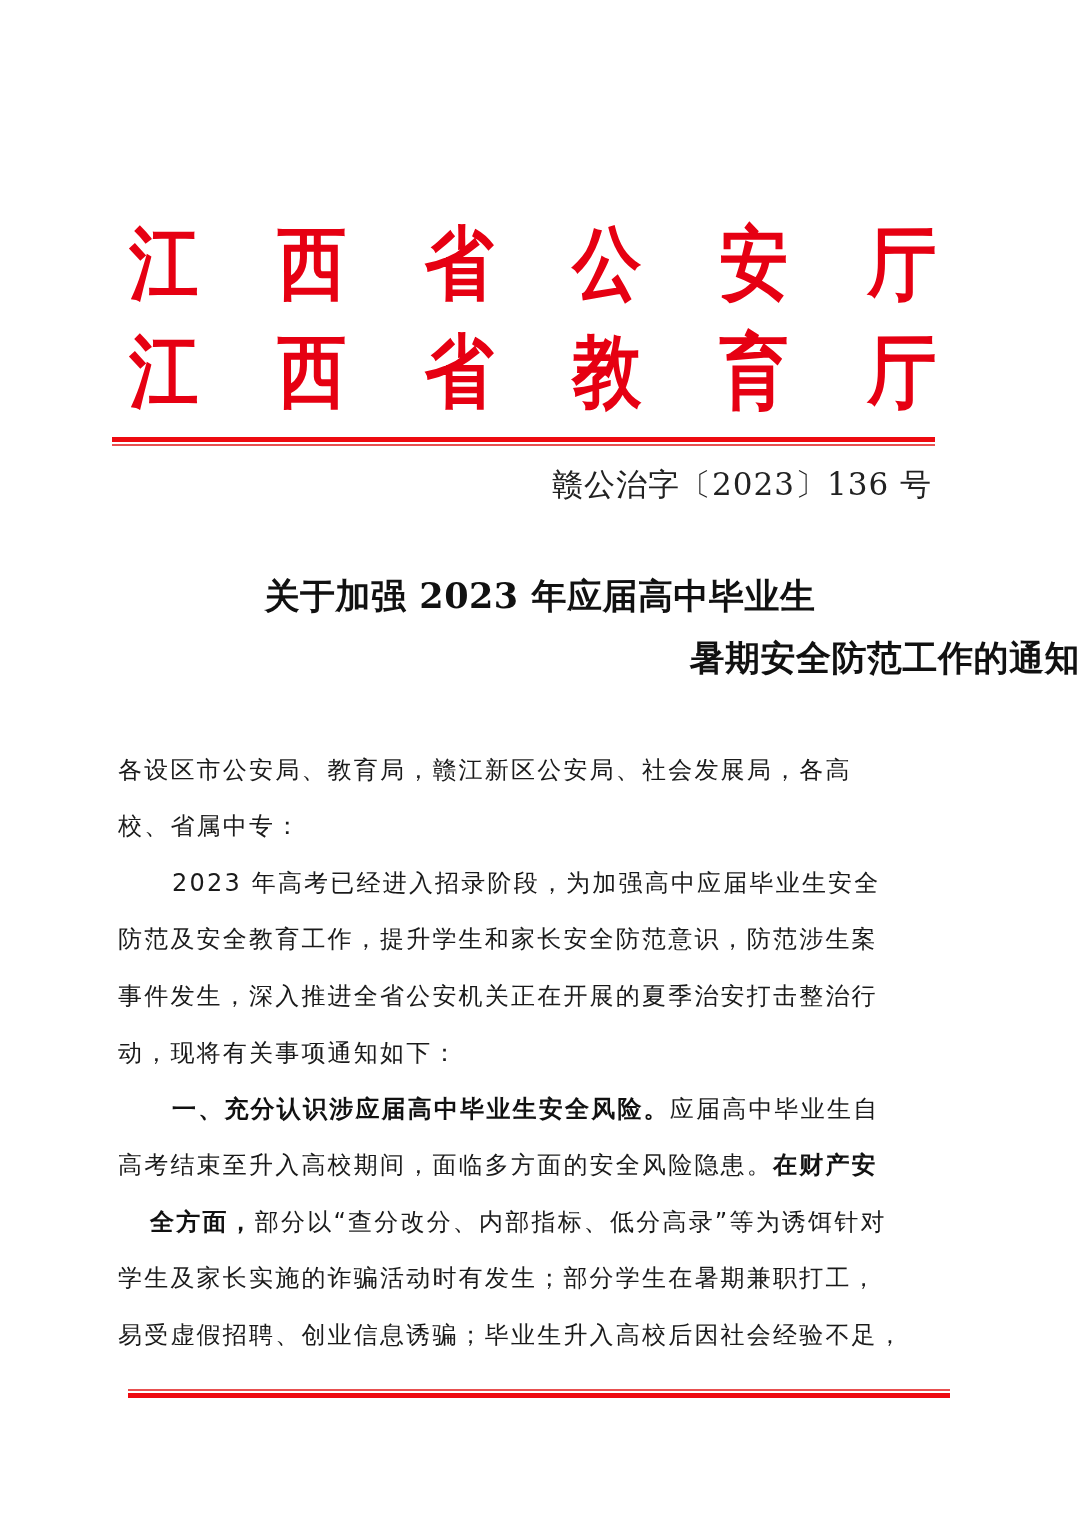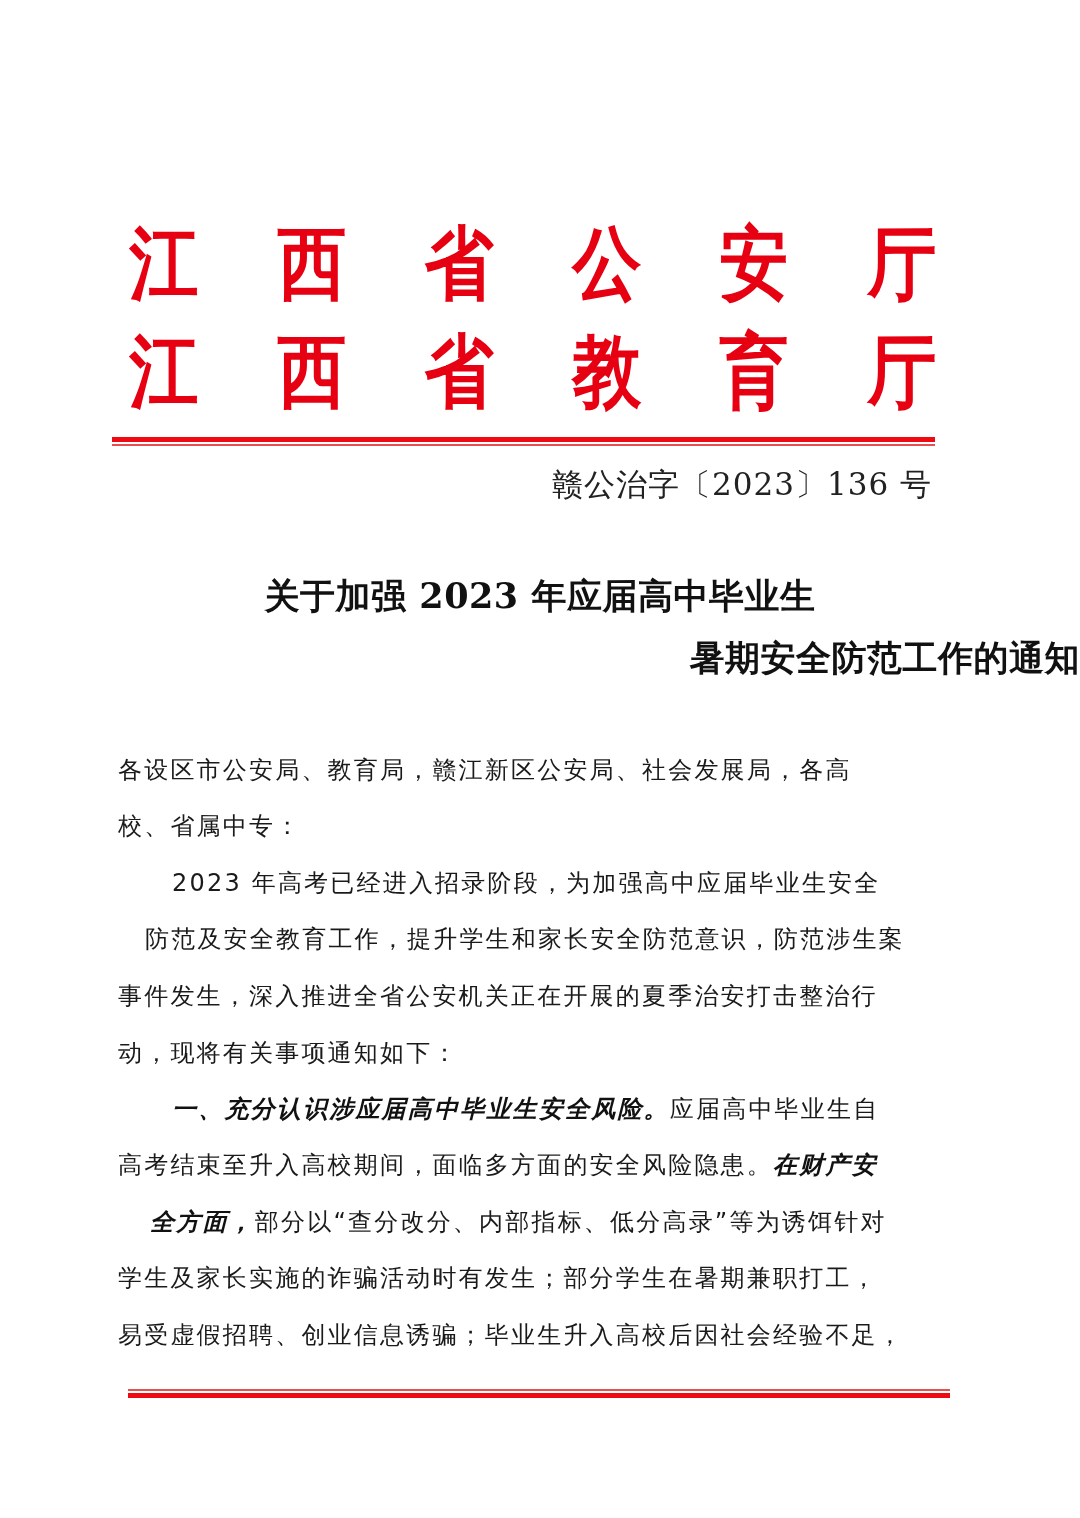--- a/index.html
+++ b/index.html
@@ -7,21 +7,21 @@
   .hdr-row { position:absolute; left:118px; width:830px; height:90px; display:flex; justify-content:space-between; }
   .hdr-char { width:92px; text-align:center; font-family:"DejaVu Serif",serif; font-size:80px; line-height:90px; font-weight:bold; color:#e60012; transform:scaleX(0.86); }
   .rule-top-thick { position:absolute; left:112px; width:823px; top:437px; height:5px; background:#ee0a10; }
   .rule-top-thin { position:absolute; left:112px; width:823px; top:444px; height:2px; background:#e85050; }
   .rule-bot-thin { position:absolute; left:128px; width:822px; top:1389px; height:2px; background:#e85050; }
   .rule-bot-thick { position:absolute; left:128px; width:822px; top:1393px; height:5px; background:#ee0a10; }
   .docno { position:absolute; right:148px; top:466px; font-size:31px; line-height:36px; color:#222; letter-spacing:1px; }
   .title { position:absolute; left:0; width:1080px; text-align:center; font-size:35px; font-weight:bold; color:#111; line-height:48px; letter-spacing:0.5px; }
   .body-line { position:absolute; left:118px; width:830px; font-family:"DejaVu Sans","Liberation Sans",sans-serif; font-size:24px; line-height:36px; color:#1a1a1a; white-space:nowrap; letter-spacing:2.2px; }
   .indent { padding-left:54px; }
-  .b { font-weight:bold; color:#111;font-style:italic; }
+  .b { font-weight:bold; color:#111; }
 </style>
 </head>
 <body>
 
 <div class="hdr-row" style="top:218px;">
   <span class="hdr-char">江</span>
   <span class="hdr-char">西</span>
   <span class="hdr-char">省</span>
   <span class="hdr-char">公</span>
   <span class="hdr-char">安</span>
@@ -41,21 +41,21 @@
 
 <div class="docno">赣公治字〔2023〕136 号</div>
 
 <div class="title" style="top:544px;margin-top:28px;">关于加强 2023 年应届高中毕业生</div>
 <div class="title" style="top:634px;text-align:right;">暑期安全防范工作的通知</div>
 
 <div class="body-line" style="top:752px;">各设区市公安局、教育局，赣江新区公安局、社会发展局，各高</div>
 <div class="body-line" style="top:808px;">校、省属中专：</div>
 
 <div class="body-line indent" style="top:865px;">2023 年高考已经进入招录阶段，为加强高中应届毕业生安全</div>
-<div class="body-line" style="top:921px;margin-left:27px;">防范及安全教育工作，提升学生和家长安全防范意识，防范涉生案</div>
+<div class="body-line" style="top:921px;">防范及安全教育工作，提升学生和家长安全防范意识，防范涉生案</div>
 <div class="body-line" style="top:978px;">事件发生，深入推进全省公安机关正在开展的夏季治安打击整治行</div>
 <div class="body-line" style="top:1035px;">动，现将有关事项通知如下：</div>
 
 <div class="body-line indent" style="top:1091px;">
   <span class="b">一、充分认识涉应届高中毕业生安全风险。</span><span>应届高中毕业生自</span>
 </div>
 <div class="body-line" style="top:1147px;">
   <span>高考结束至升入高校期间，面临多方面的安全风险隐患。</span><span class="b">在财产安</span>
 </div>
 <div class="body-line" style="top:1204px;margin-left:32px;">

